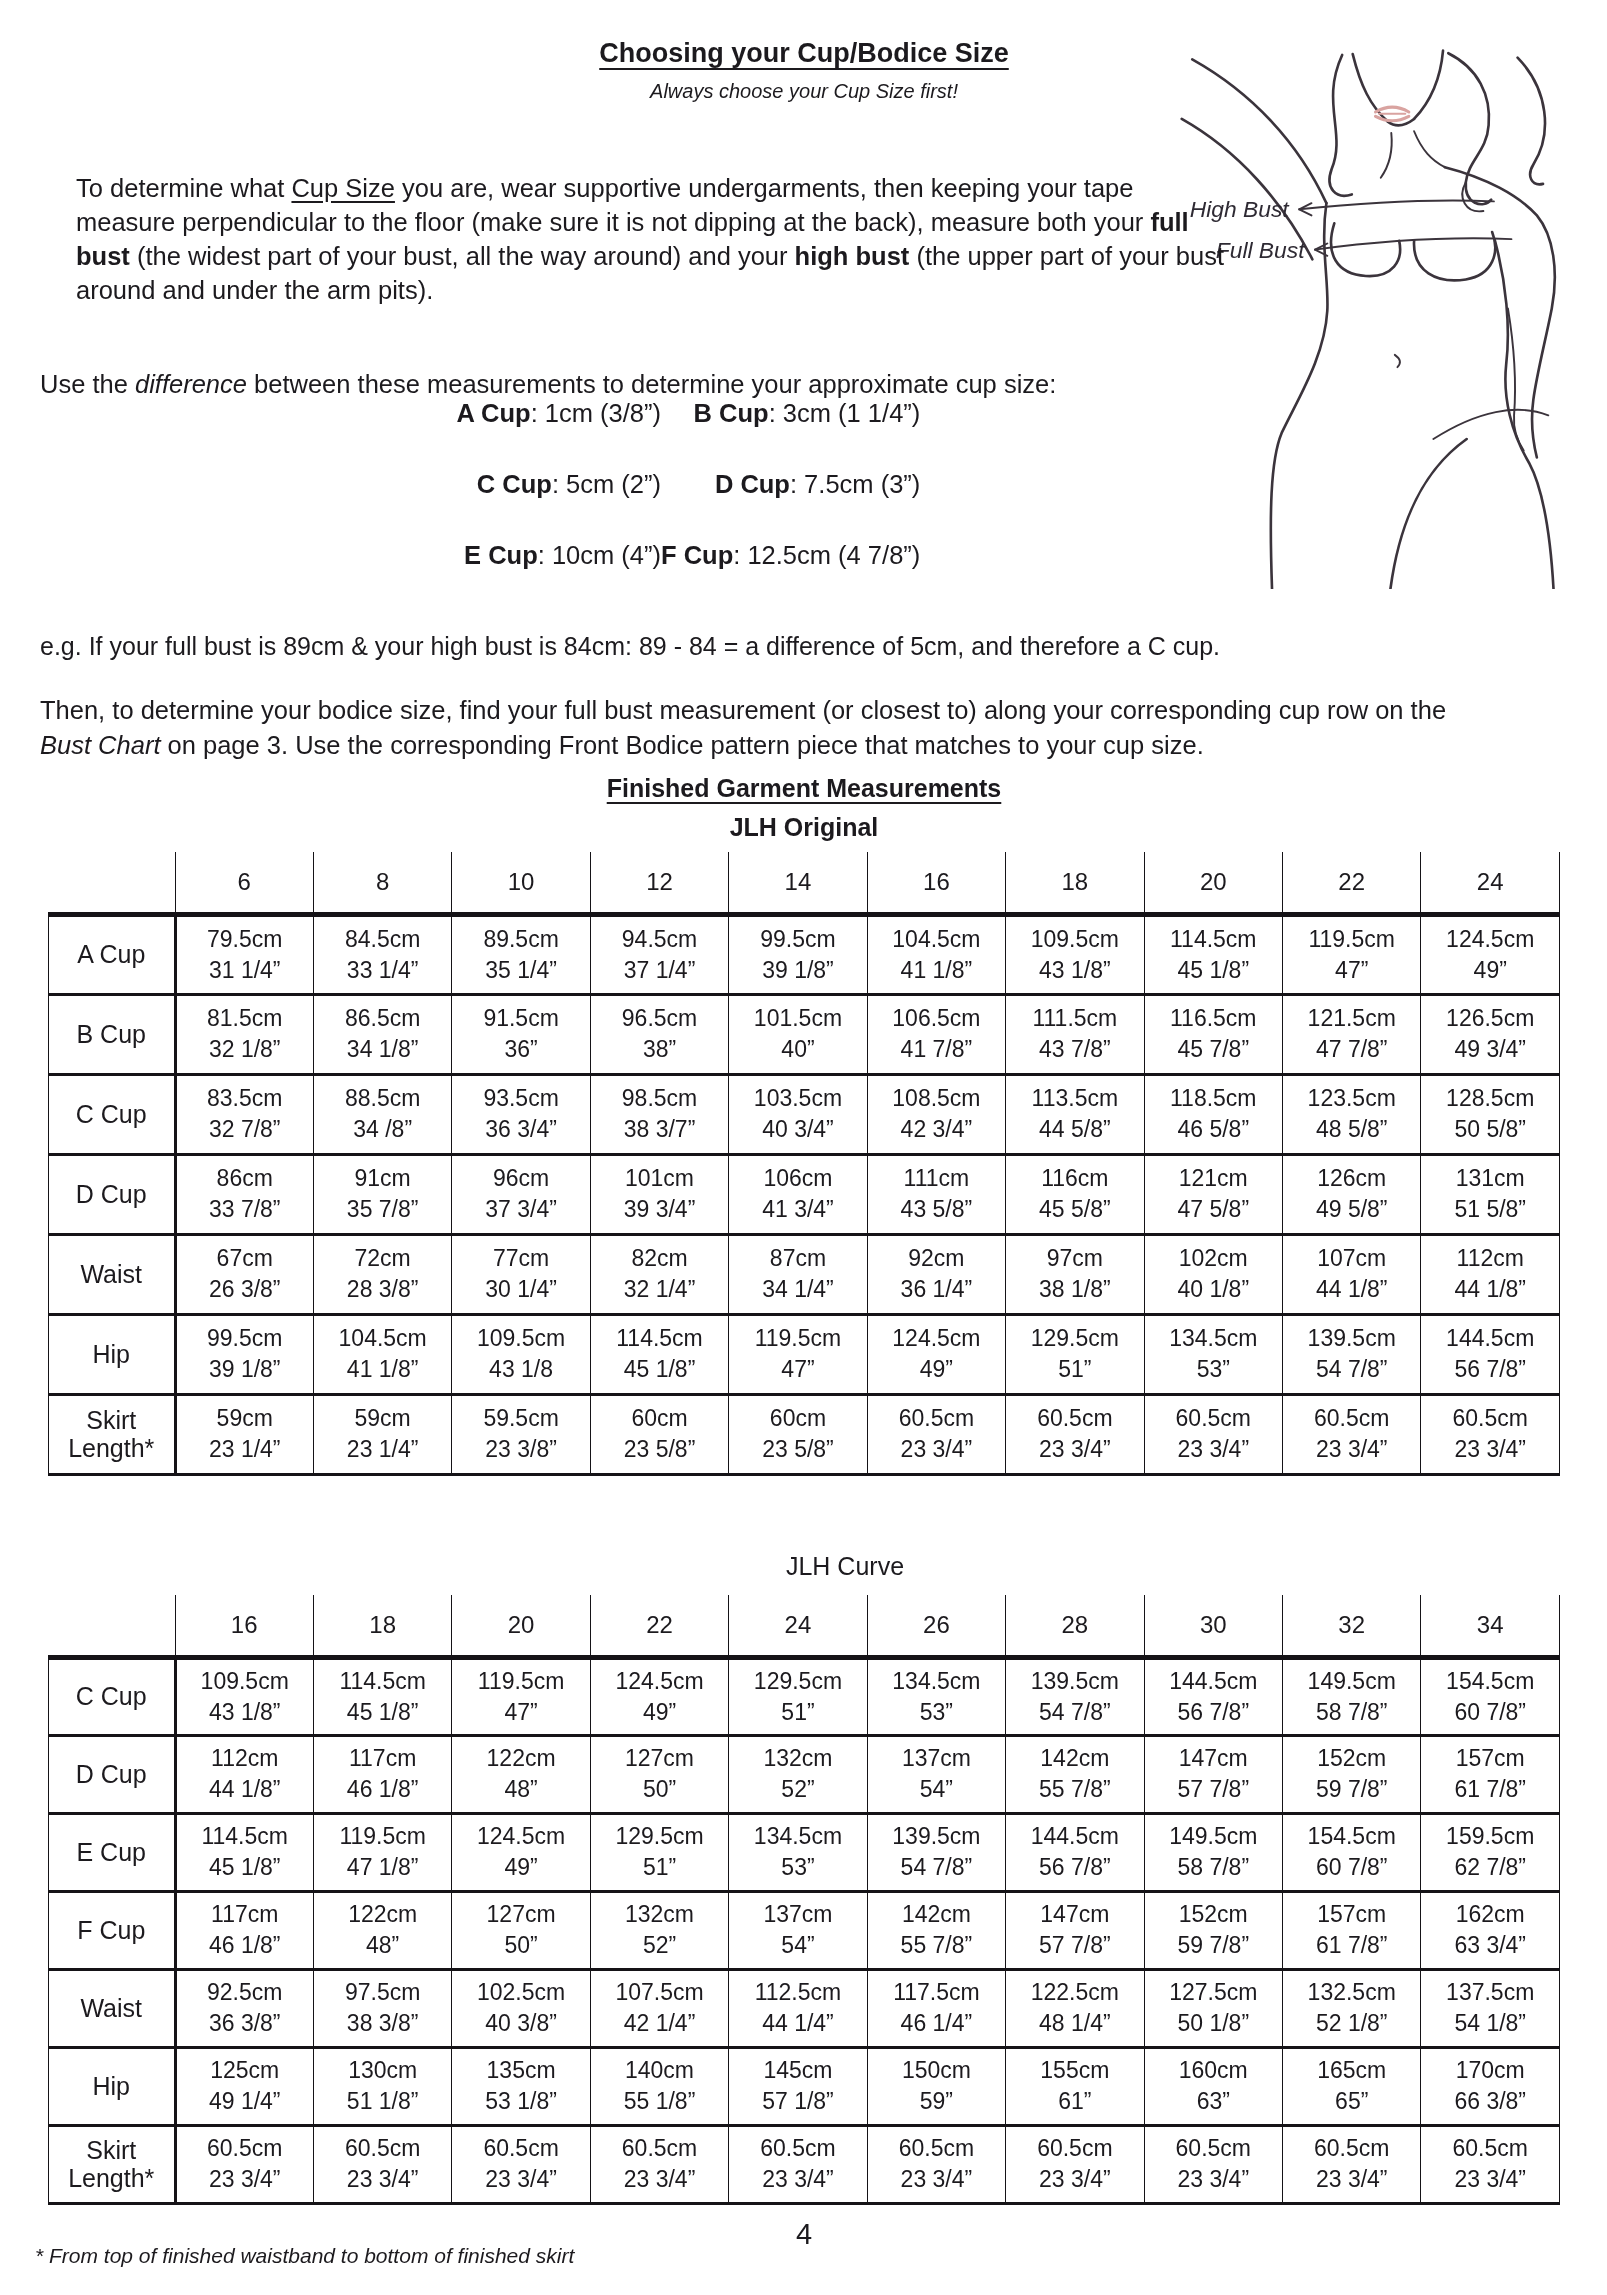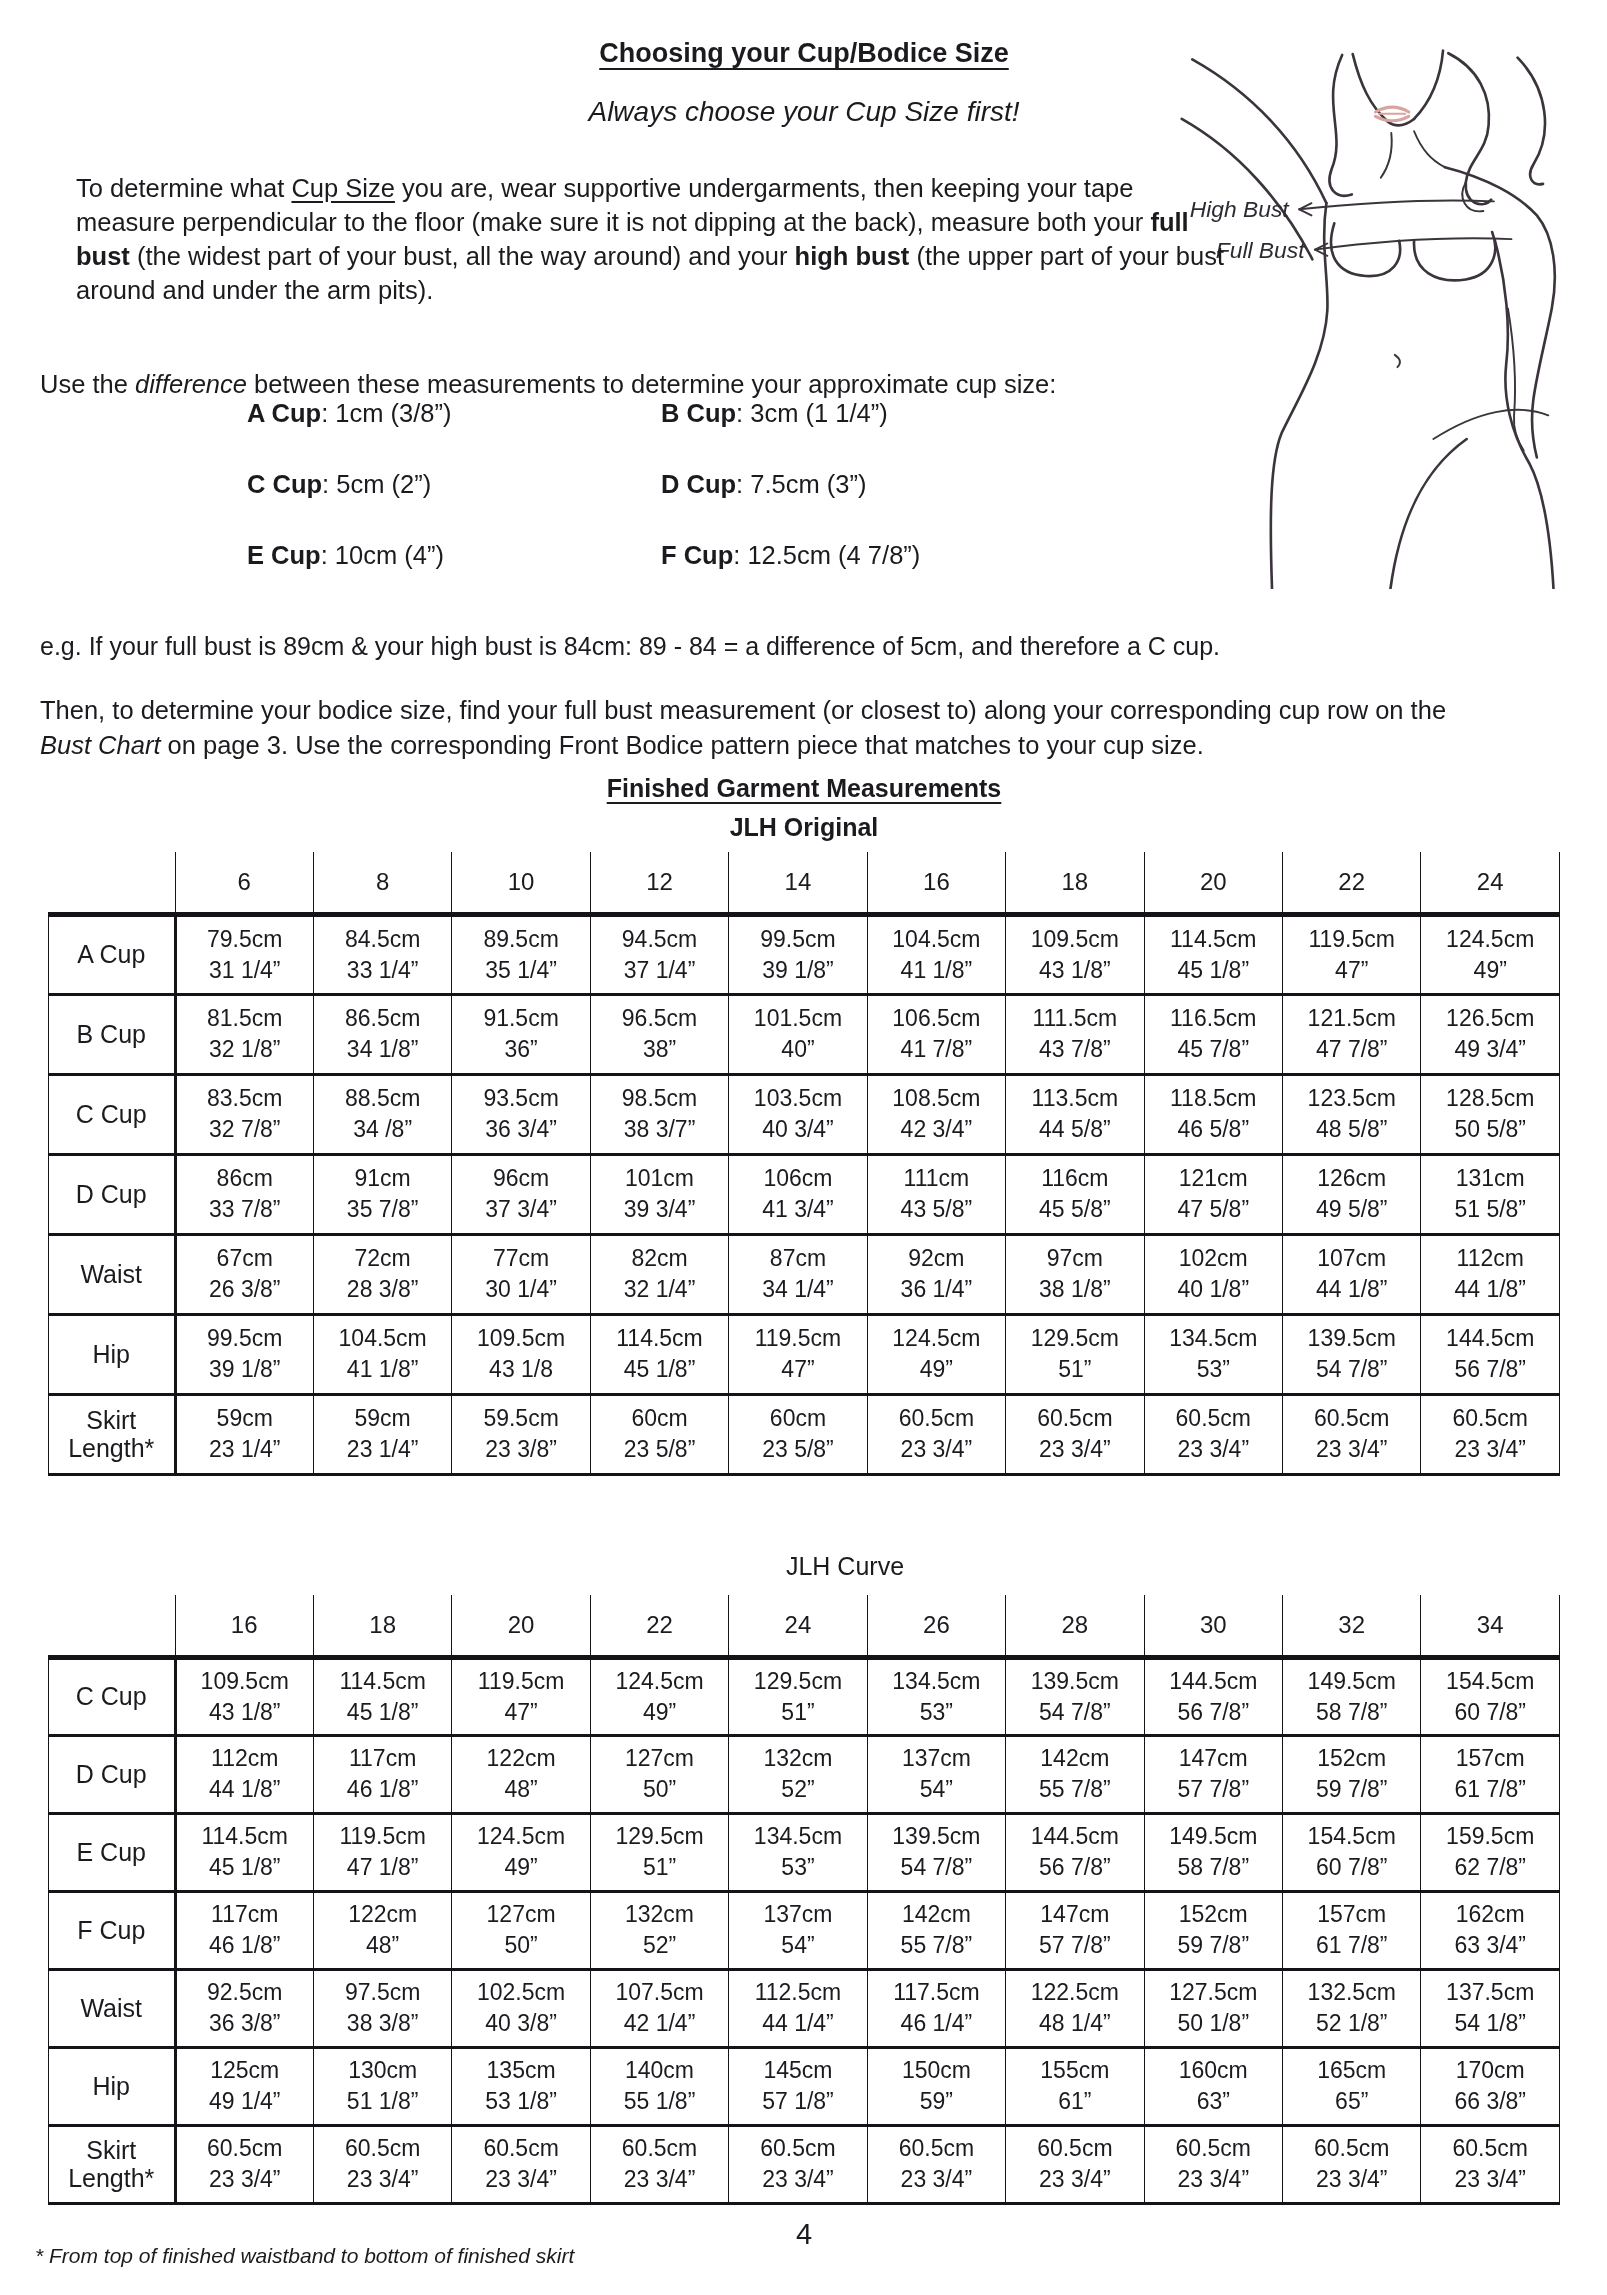--- a/index.html
+++ b/index.html
@@ -5,28 +5,28 @@
   html,body { margin:0; padding:0; }
   body {
     width:1608px; height:2295px; position:relative; overflow:hidden;
     background:#ffffff; color:#1c1a1e;
     font-family:"Liberation Sans", sans-serif;
   }
   .abs { position:absolute; }
   .center { left:0; width:100%; text-align:center; }
   .title { top:38px; font-size:27px; font-weight:bold; }
   .title span { text-decoration:underline; text-underline-offset:6px; text-decoration-thickness:1.7px; }
-  .subtitle { top:96px; font-size:28px; font-style:italic;text-align:center; }
+  .subtitle { top:80px; font-size:20px; font-style:italic;text-align:center; }
   .para { font-size:25.5px; line-height:34px; }
   .intro { top:145px; left:40px; width:1151px;margin-left:36px; }
   .useline { top:341px; left:40px; width:1253px; }
   .b { font-weight:bold; }
   .u { text-decoration:underline; text-underline-offset:4.3px; }
   .i { font-style:italic; }
-  .cups { top:399px; left:247px; display:grid; grid-template-columns:414px auto; row-gap:42px; font-size:25.5px; }
+  .cups { top:399px; left:247px; display:grid; grid-template-columns:414px auto; row-gap:42px; font-size:25.5px;text-align:right; }
   .example { top:607px; left:40px; font-size:25px; }
   .then { top:667px; left:40px; width:1452px; font-size:25.5px; line-height:35px; }
   .fgm { top:774px; font-size:25px; font-weight:bold; }
   .fgm span { text-decoration:underline; text-underline-offset:5.2px; }
   .tname1 { top:813px; font-size:25px; font-weight:bold; }
   .tname2 { top:1552px; font-size:25px; font-weight:normal;padding-left:41px; }
   table { position:absolute; left:48px; border-collapse:collapse; table-layout:fixed; width:1512px; }
   #t1 { top:852px; }
   #t2 { top:1595px; }
   th,td { padding:0; text-align:center; vertical-align:middle; font-weight:normal; }

